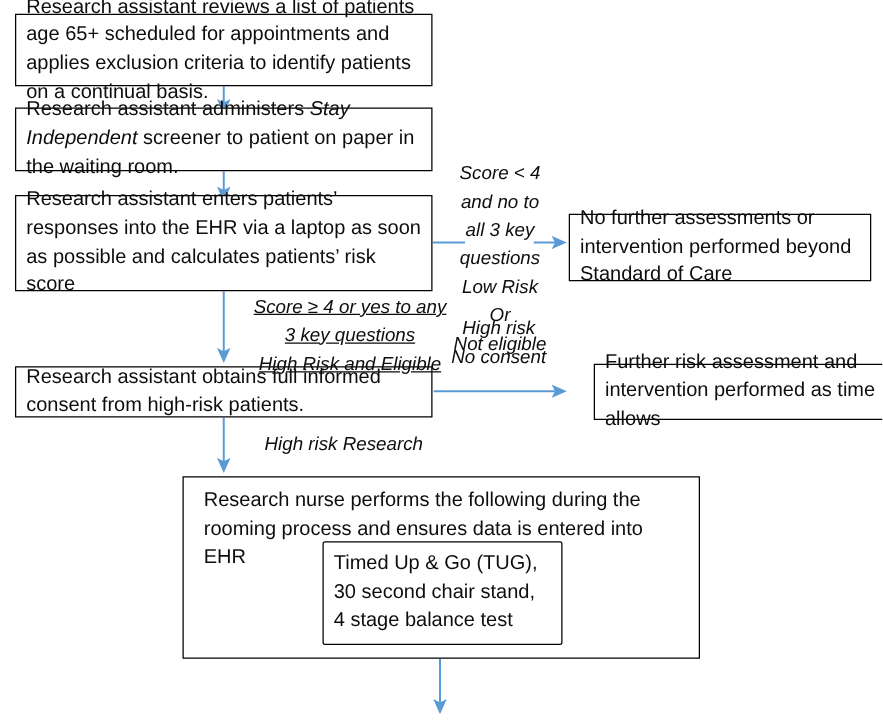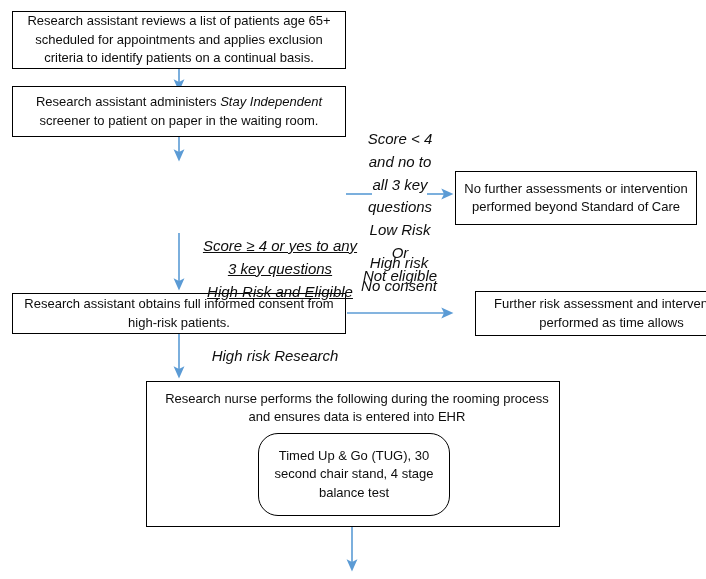--- a/index.html
+++ b/index.html
@@ -20,32 +20,31 @@
     overflow: hidden;
   }
   .node {
     position: absolute;
     box-sizing: border-box;
     border: 1.5px solid #000000;
     background: #ffffff;
     display: flex;
     align-items: center;
     justify-content: center;
-    text-align: center;
-    font-size: 13px;
+    font-size: 16px;
     line-height: 1.42;
     padding: 2px 8px;
     color: #0d0d0d;
   }
   .node.top-aligned {
     align-items: flex-start;
     padding-top: 8px;
   }
   .node.rounded {
-    border-radius: 20px;
+    border-radius: 2px;
     border-width: 1.3px;
   }
   .edge-label {
     position: absolute;
     font-style: italic;
     font-size: 15px;
     line-height: 1.52;
     text-align: center;
     color: #0d0d0d;
     white-space: pre-line;
@@ -92,20 +91,23 @@
   </svg>
 
   <div class="node" style="left:12px; top:11px; width:334px; height:58px;">
     <span class="nodetext">Research assistant reviews a list of patients age 65+ scheduled for appointments and applies exclusion criteria to identify patients on a continual basis.</span>
   </div>
 
   <div class="node" style="left:12px; top:86px; width:334px; height:51px;">
     <span class="nodetext"><span>Research assistant administers </span><span class="em">Stay Independent</span><span> screener to patient on paper in the waiting room.</span></span>
   </div>
 
+  <div class="node" style="left:12px; top:156px; width:334px; height:77px;">
+    <span class="nodetext">Research assistant enters patients’ responses into the EHR via a laptop as soon as possible and calculates patients’ risk score</span>
+  </div>
 
   <div class="node" style="left:12px; top:293px; width:334px; height:41px;">
     <span class="nodetext">Research assistant obtains full informed consent from high-risk patients.</span>
   </div>
 
   <div class="node" style="left:455px; top:171px; width:242px; height:54px;">
     <span class="nodetext">No further assessments or intervention performed beyond Standard of Care</span>
   </div>
 
   <div class="node" style="left:475px; top:291px; width:273px; height:45px;">

